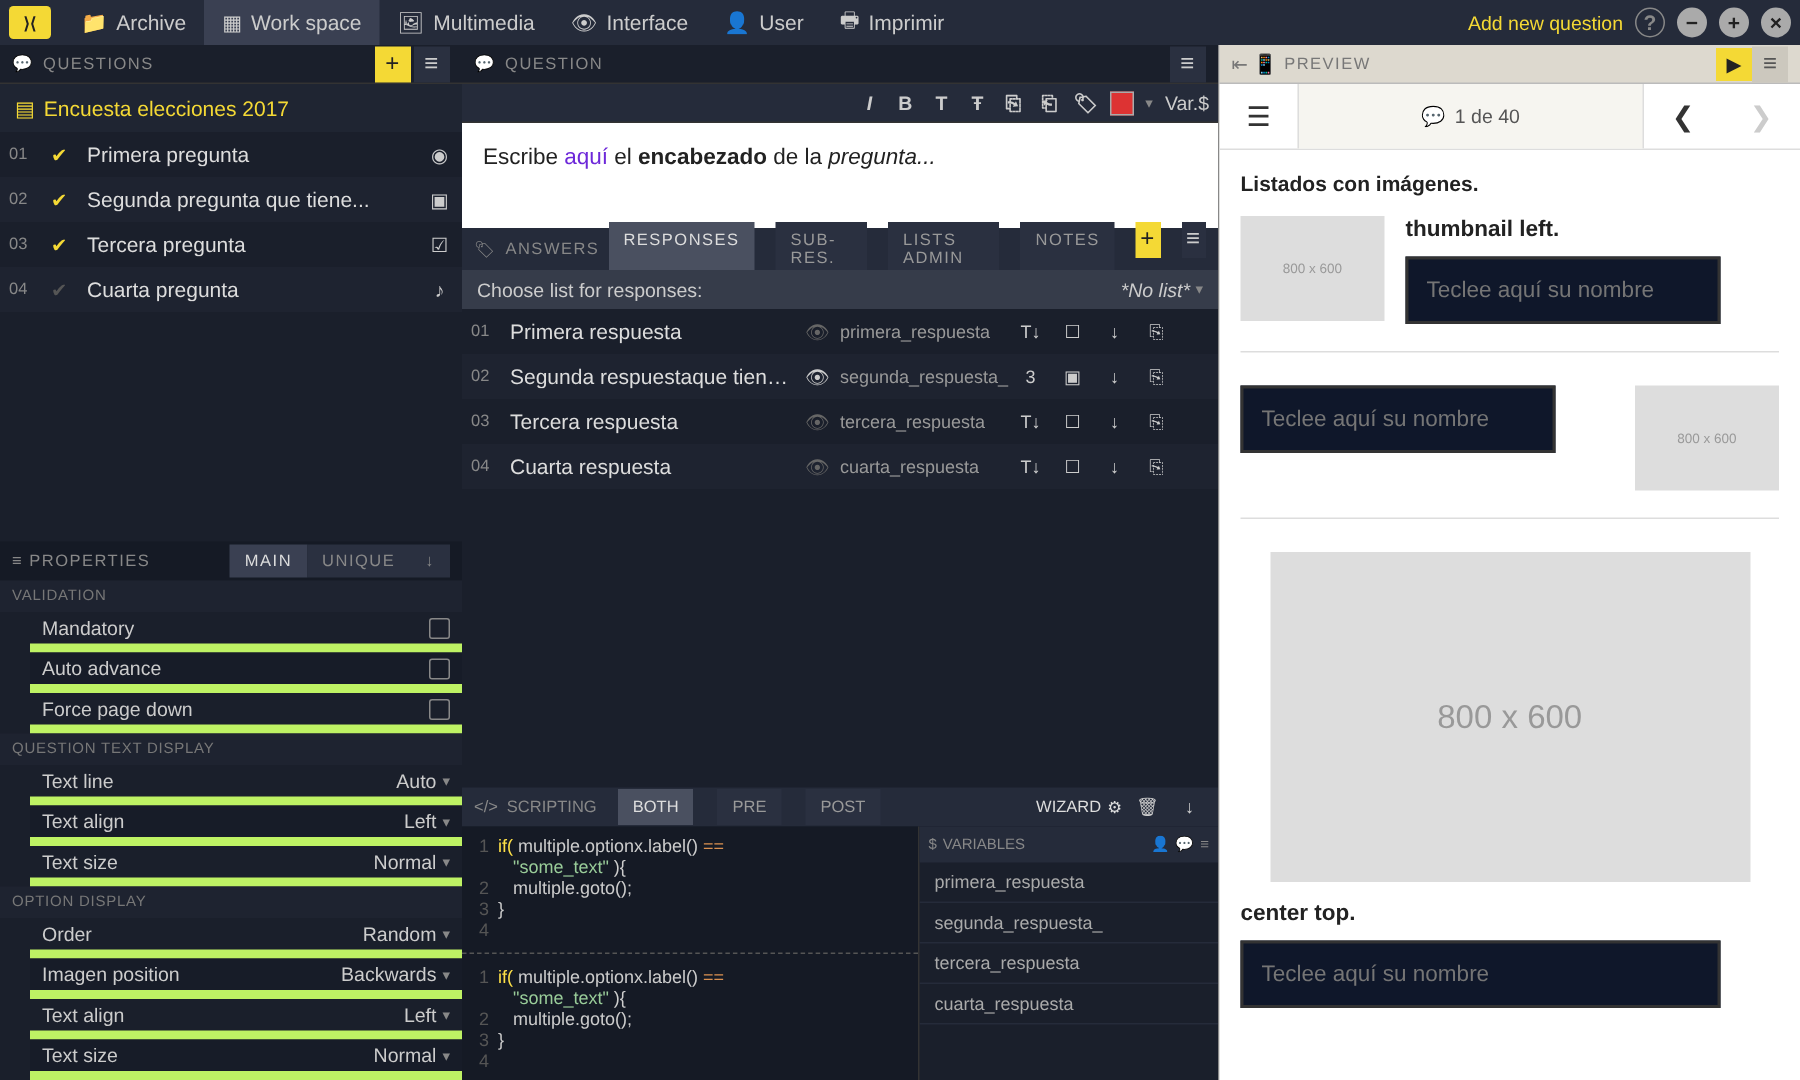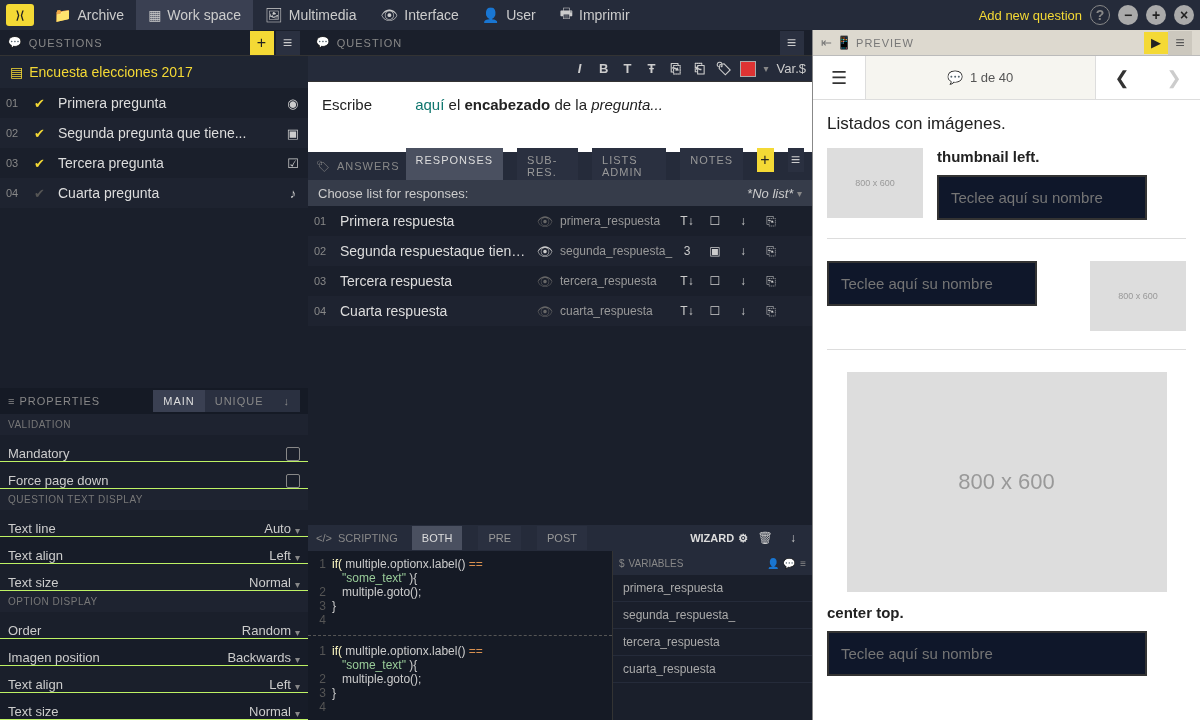--- a/index.html
+++ b/index.html
@@ -34,32 +34,32 @@
 .qcheck.off { color: #555; }
 .qtext { flex: 1; color: #ddd; font-size: 14px; white-space: nowrap; overflow: hidden; text-overflow: ellipsis; }
 .qicon { width: 18px; color: #ccc; text-align: center; }
 
 .props { margin-top: auto; }
 .props-head { height: 26px; background: #151a25; display: flex; align-items: center; padding: 0 8px; color: #888; font-size: 11px; letter-spacing: 1px; }
 .props-tabs { margin-left: auto; display: flex; padding-left: 24px; }
 .ptab { padding: 5px 10px; background: #2a3040; color: #888; font-size: 11px; cursor: pointer; }
 .ptab.active { background: #3a4052; color: #ddd; }
 .prop-section { background: #1e2330; padding: 5px 8px; color: #777; font-size: 10px; letter-spacing: 0.5px; }
-.prop-row { display: flex; align-items: flex-end; height: 27px; padding: 0 8px; border-bottom: 1px solid #bef264; }
+.prop-row { display: flex; align-items: center; height: 27px; padding: 0 8px; border-bottom: 6px solid #bef264; margin-left: 20px; }
 .prop-row.dark { background: #171c28; }
 .prop-label { flex: 1; color: #ccc; font-size: 13px; }
 .prop-val { color: #ccc; font-size: 13px; margin-right: 4px; }
 .chev { color: #888; font-size: 10px; }
 .checkbox { width: 14px; height: 14px; border: 1px solid #888; border-radius: 2px; }
 
 .editor-bar { height: 26px; background: #252b3a; display: flex; align-items: center; justify-content: flex-end; padding: 0 6px; gap: 8px; border-bottom: 1px solid #333; }
 .ed-btn { color: #ccc; cursor: pointer; font-size: 13px; font-weight: bold; width: 16px; text-align: center; }
 .color-sw { width: 16px; height: 16px; background: #d33; border: 1px solid #aaa; }
 .editor { background: #fff; color: #222; padding: 14px; font-size: 15px; height: 70px; }
-.editor .red { color: #0f766e; margin-left: 39px; }
+.editor .red { color: #6d28d9; }
 .editor .b { font-weight: bold; }
 .editor .i { font-style: italic; }
 
 .ans-head { height: 28px; background: #252b3a; display: flex; align-items: center; padding: 0 8px; color: #888; font-size: 11px; letter-spacing: 1px; gap: 6px; }
 .ans-tabs { margin-left: auto; display: flex; gap: 14px; }
 .atab { padding: 6px 10px; background: #2a3040; color: #999; font-size: 11px; cursor: pointer; }
 .atab.active { background: #4a5060; color: #ddd; }
 .list-bar { height: 26px; background: #363c4a; display: flex; align-items: center; padding: 0 10px; color: #ccc; font-size: 13px; }
 .list-val { margin-left: auto; font-style: italic; }
 
@@ -68,43 +68,43 @@
 .arow.alt { background: #1e2330; }
 .anum { width: 20px; color: #888; font-size: 11px; }
 .atext { width: 190px; color: #ddd; font-size: 14px; white-space: nowrap; overflow: hidden; text-overflow: ellipsis; }
 .aslug { width: 110px; color: #999; font-size: 12px; }
 .aeye { width: 18px; color: #666; text-align: center; }
 .aico { width: 22px; color: #ccc; text-align: center; font-size: 12px; }
 
 .script-area { margin-top: auto; display: flex; flex-direction: column; }
 .script-head { height: 26px; background: #252b3a; display: flex; align-items: center; padding: 0 8px; color: #888; font-size: 11px; gap: 6px; }
 .script-tabs { display: flex; gap: 16px; margin-left: 8px; justify-content: center; }
-.wizard { margin-left: auto; color: #ddd; font-size: 11px; display: flex; align-items: center; gap: 4px; font-weight: bold; }
+.wizard { margin-left: auto; color: #ddd; font-size: 11px; display: flex; align-items: center; gap: 4px; }
 .script-body { display: flex; }
 .code { flex: 1; background: #151a25; font-family: Menlo, monospace; font-size: 12px; padding: 6px 0; color: #ccc; }
 .cline { display: flex; }
 .lnum { width: 24px; text-align: right; padding-right: 6px; color: #555; }
-.kw { color: #fef9c3; }
+.kw { color: #fde047; }
 .str { color: #9c9; }
 .op { color: #d89050; }
 .vars { width: 200px; background: #1a1f2b; border-left: 1px solid #333; }
 .vars-head { height: 24px; background: #252b3a; display: flex; align-items: center; padding: 0 6px; color: #888; font-size: 10px; gap: 4px; }
 .vline { padding: 6px 10px; color: #aaa; font-size: 12px; border-bottom: 1px solid #252b3a; }
 .dashed { border-top: 1px dashed #555; }
 
 .preview-head { height: 26px; background: #ddd9cf; display: flex; align-items: center; padding: 0 8px; border-bottom: 1px solid #bbb; }
 .prev-icon { color: #777; margin-right: 4px; }
 .prev-label { color: #777; font-size: 11px; letter-spacing: 1px; flex: 1; }
 .play { width: 24px; height: 22px; background: #f4d935; color: #222; display: flex; align-items: center; justify-content: center; cursor: pointer; }
 .prev-nav { height: 44px; background: #fff; display: flex; align-items: center; border-bottom: 1px solid #ddd; }
 .hamb, .navbtn { width: 52px; height: 44px; display: flex; align-items: center; justify-content: center; color: #333; font-size: 18px; cursor: pointer; }
 .navbtn.disabled { color: #ccc; }
 .pager { flex: 1; display: flex; align-items: center; justify-content: center; gap: 6px; color: #555; font-size: 13px; background: #f6f5f0; height: 100%; border-left: 1px solid #ddd; border-right: 1px solid #ddd; }
 .prev-body { flex: 1; overflow-y: auto; padding: 14px; background: #fff; }
-.prev-title { font-size: 17px; font-weight: normal; color: #222; margin-bottom: 14px; }
+.prev-title { font-size: 14px; font-weight: bold; color: #222; margin-bottom: 14px; }
 .thumb-row { display: flex; gap: 14px; align-items: flex-start; margin-bottom: 22px; padding-bottom: 18px; border-bottom: 1px solid #ddd; }
 .thumb { width: 96px; height: 70px; background: #ddd; display: flex; align-items: center; justify-content: center; color: #999; font-size: 9px; }
 .thumb.big { width: 320px; height: 220px; font-size: 22px; margin: 0 auto 12px; }
 .thumb-col { flex: 1; }
 .thumb-label { font-weight: bold; color: #222; margin-bottom: 10px; font-size: 15px; }
 .inp { border: 2px solid #333; padding: 12px; font-size: 15px; color: #777; width: 210px; background: #0f172a; }
 </style>
 </head>
 <body>
 
@@ -193,20 +193,24 @@
         <span>PROPERTIES</span>
         <div class="props-tabs">
           <div class="ptab active">MAIN</div>
           <div class="ptab">UNIQUE</div>
           <div class="ptab">↓</div>
         </div>
       </div>
       <div class="prop-section">VALIDATION</div>
       <div class="prop-row">
           <span class="prop-label">Mandatory</span>
+          <span class="checkbox"></span>
+        </div>
+      <div class="prop-row dark">
+          <span class="prop-label">Auto advance</span>
           <span class="checkbox"></span>
         </div>
       <div class="prop-row">
           <span class="prop-label">Force page down</span>
           <span class="checkbox"></span>
         </div>
       <div class="prop-section">QUESTION TEXT DISPLAY</div>
       <div class="prop-row">
           <span class="prop-label">Text line</span>
           <span class="prop-val">Auto</span>

